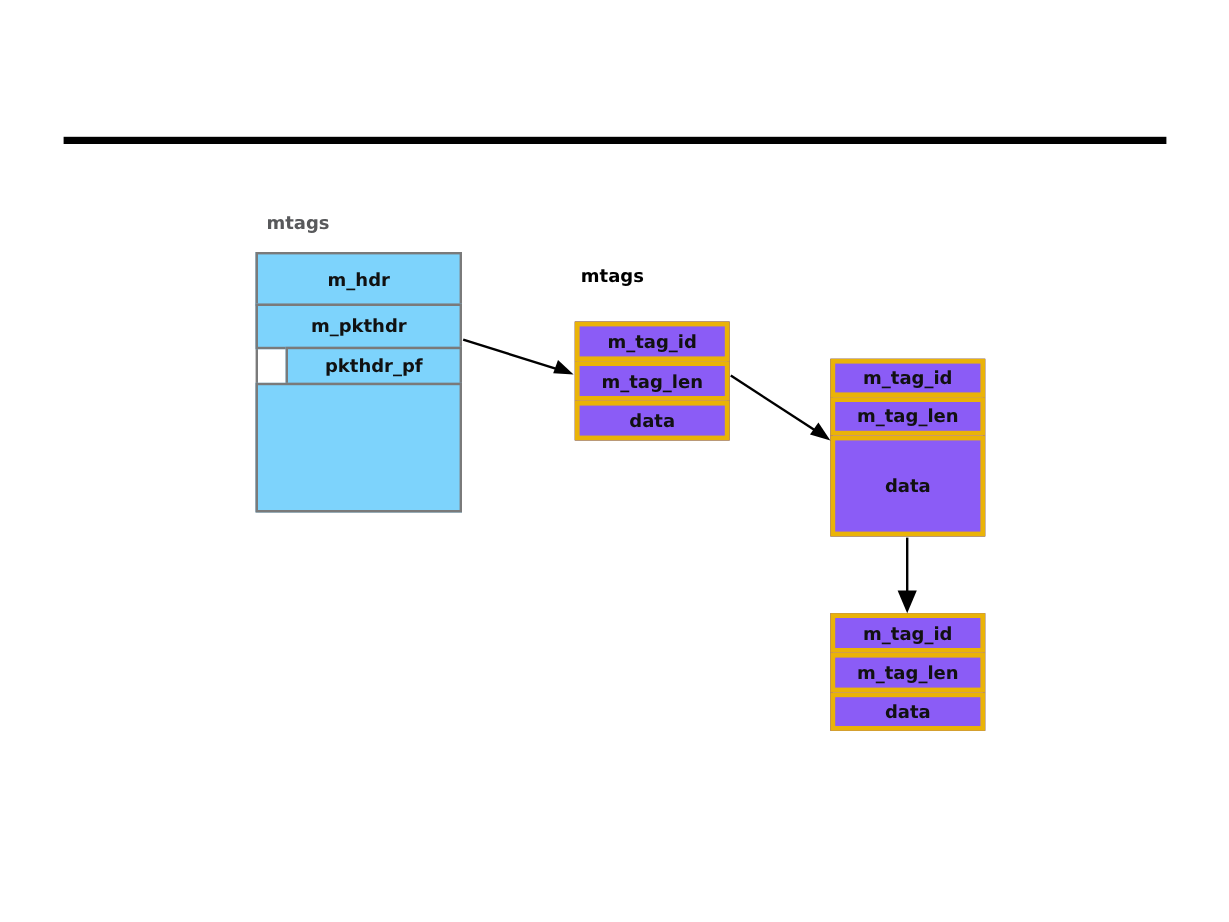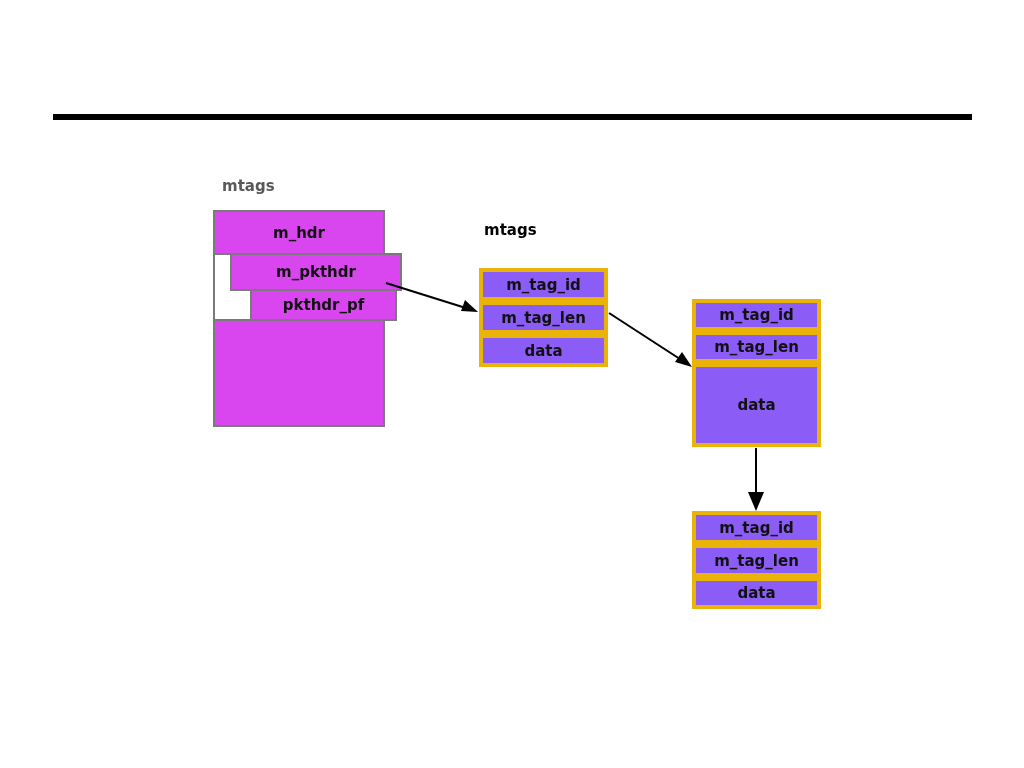--- a/index.html
+++ b/index.html
@@ -70,43 +70,42 @@
   }
   .mbuf-row {
     position: absolute;
     box-sizing: border-box;
     display: flex;
     align-items: center;
     justify-content: center;
     font-size: 15px;
     font-weight: bold;
     color: #111111;
-    background: #d946ef;
+    background: #7dd3fc;
   }
   #mbuf-row-hdr {
     left: 213px;
     top: 210px;
     width: 172px;
     height: 45px;
     border: 2px solid #7a7a7a;
   }
   #mbuf-row-pkthdr {
-    left: 230px;
+    left: 213px;
     top: 253px;
     width: 172px;
     height: 38px;
     border: 2px solid #7a7a7a;
   }
   #mbuf-row-pkthdrpf {
     left: 238px;
     top: 289px;
     width: 147px;
     height: 32px;
     border: 2px solid #7a7a7a;
-    margin-left: 12px;
   }
   #mbuf-row-body {
     left: 213px;
     top: 319px;
     width: 172px;
     height: 108px;
     border: 2px solid #7a7a7a;
   }
 
   

